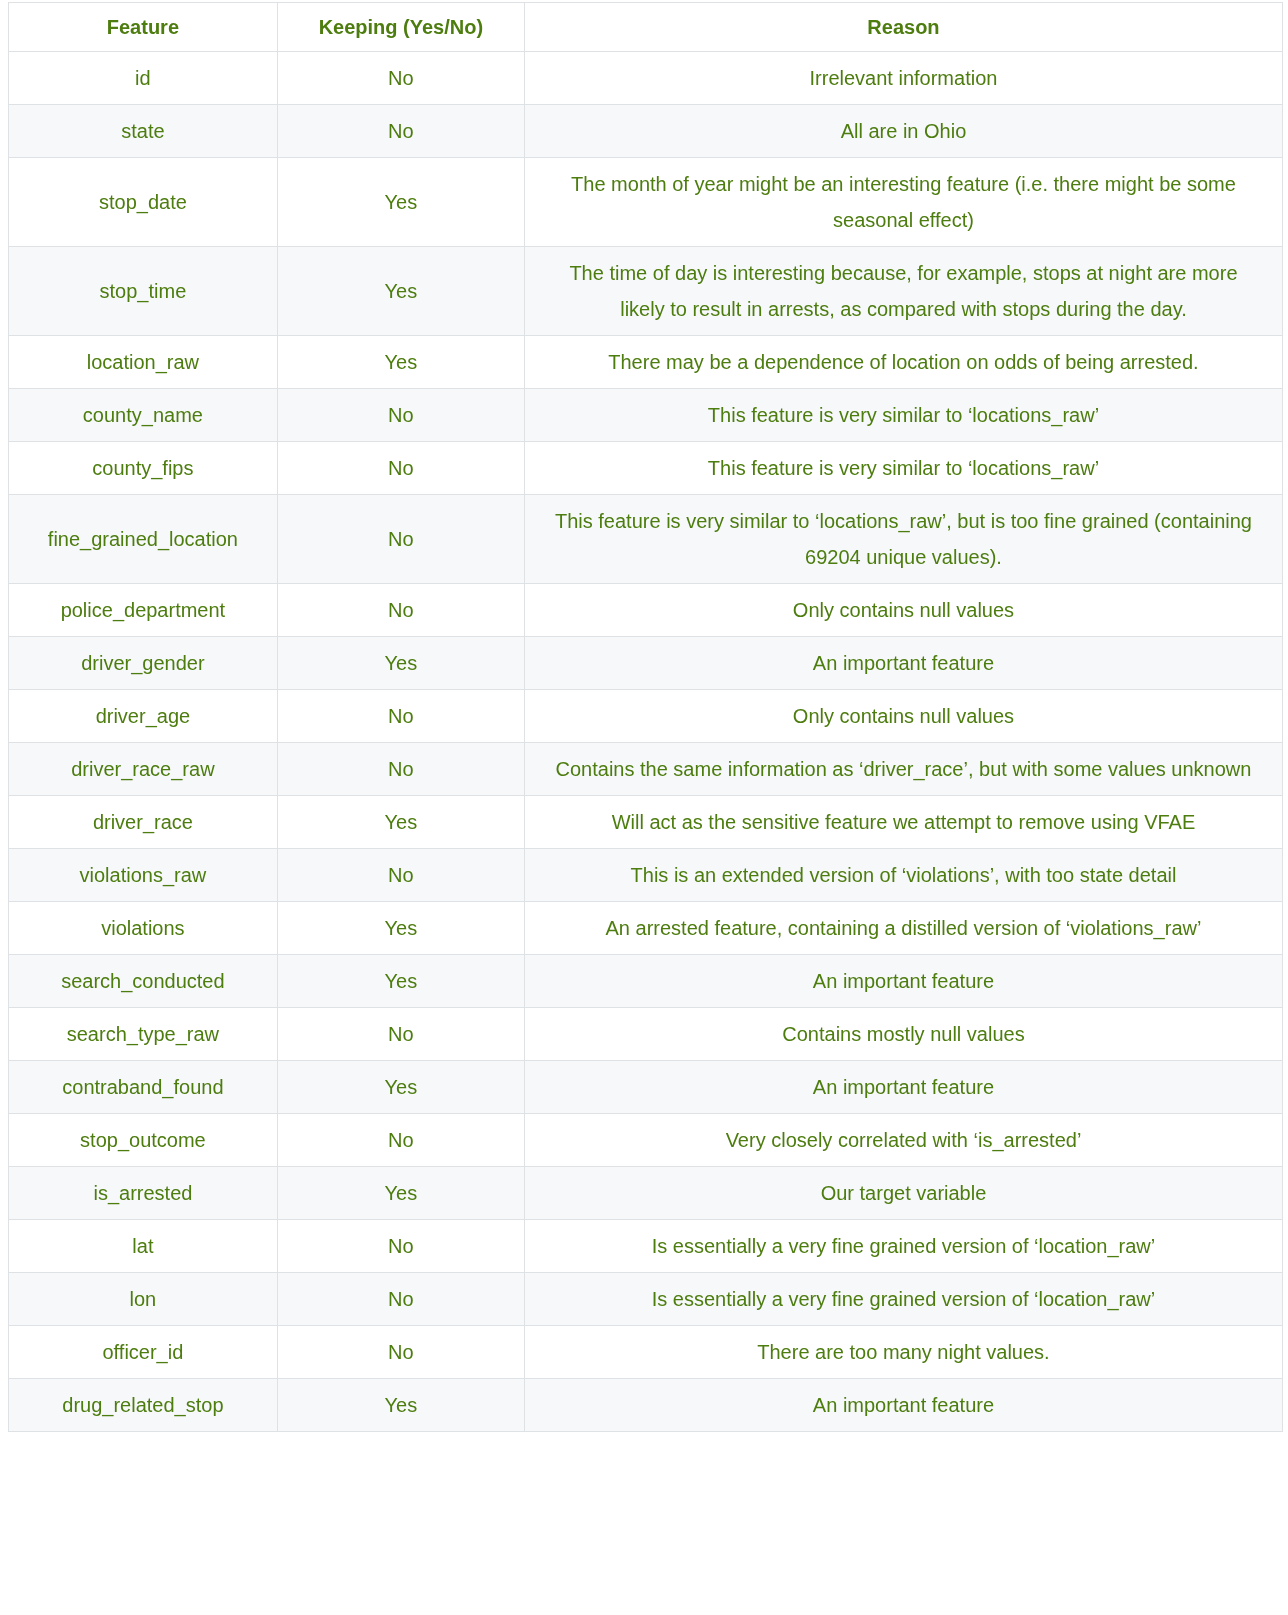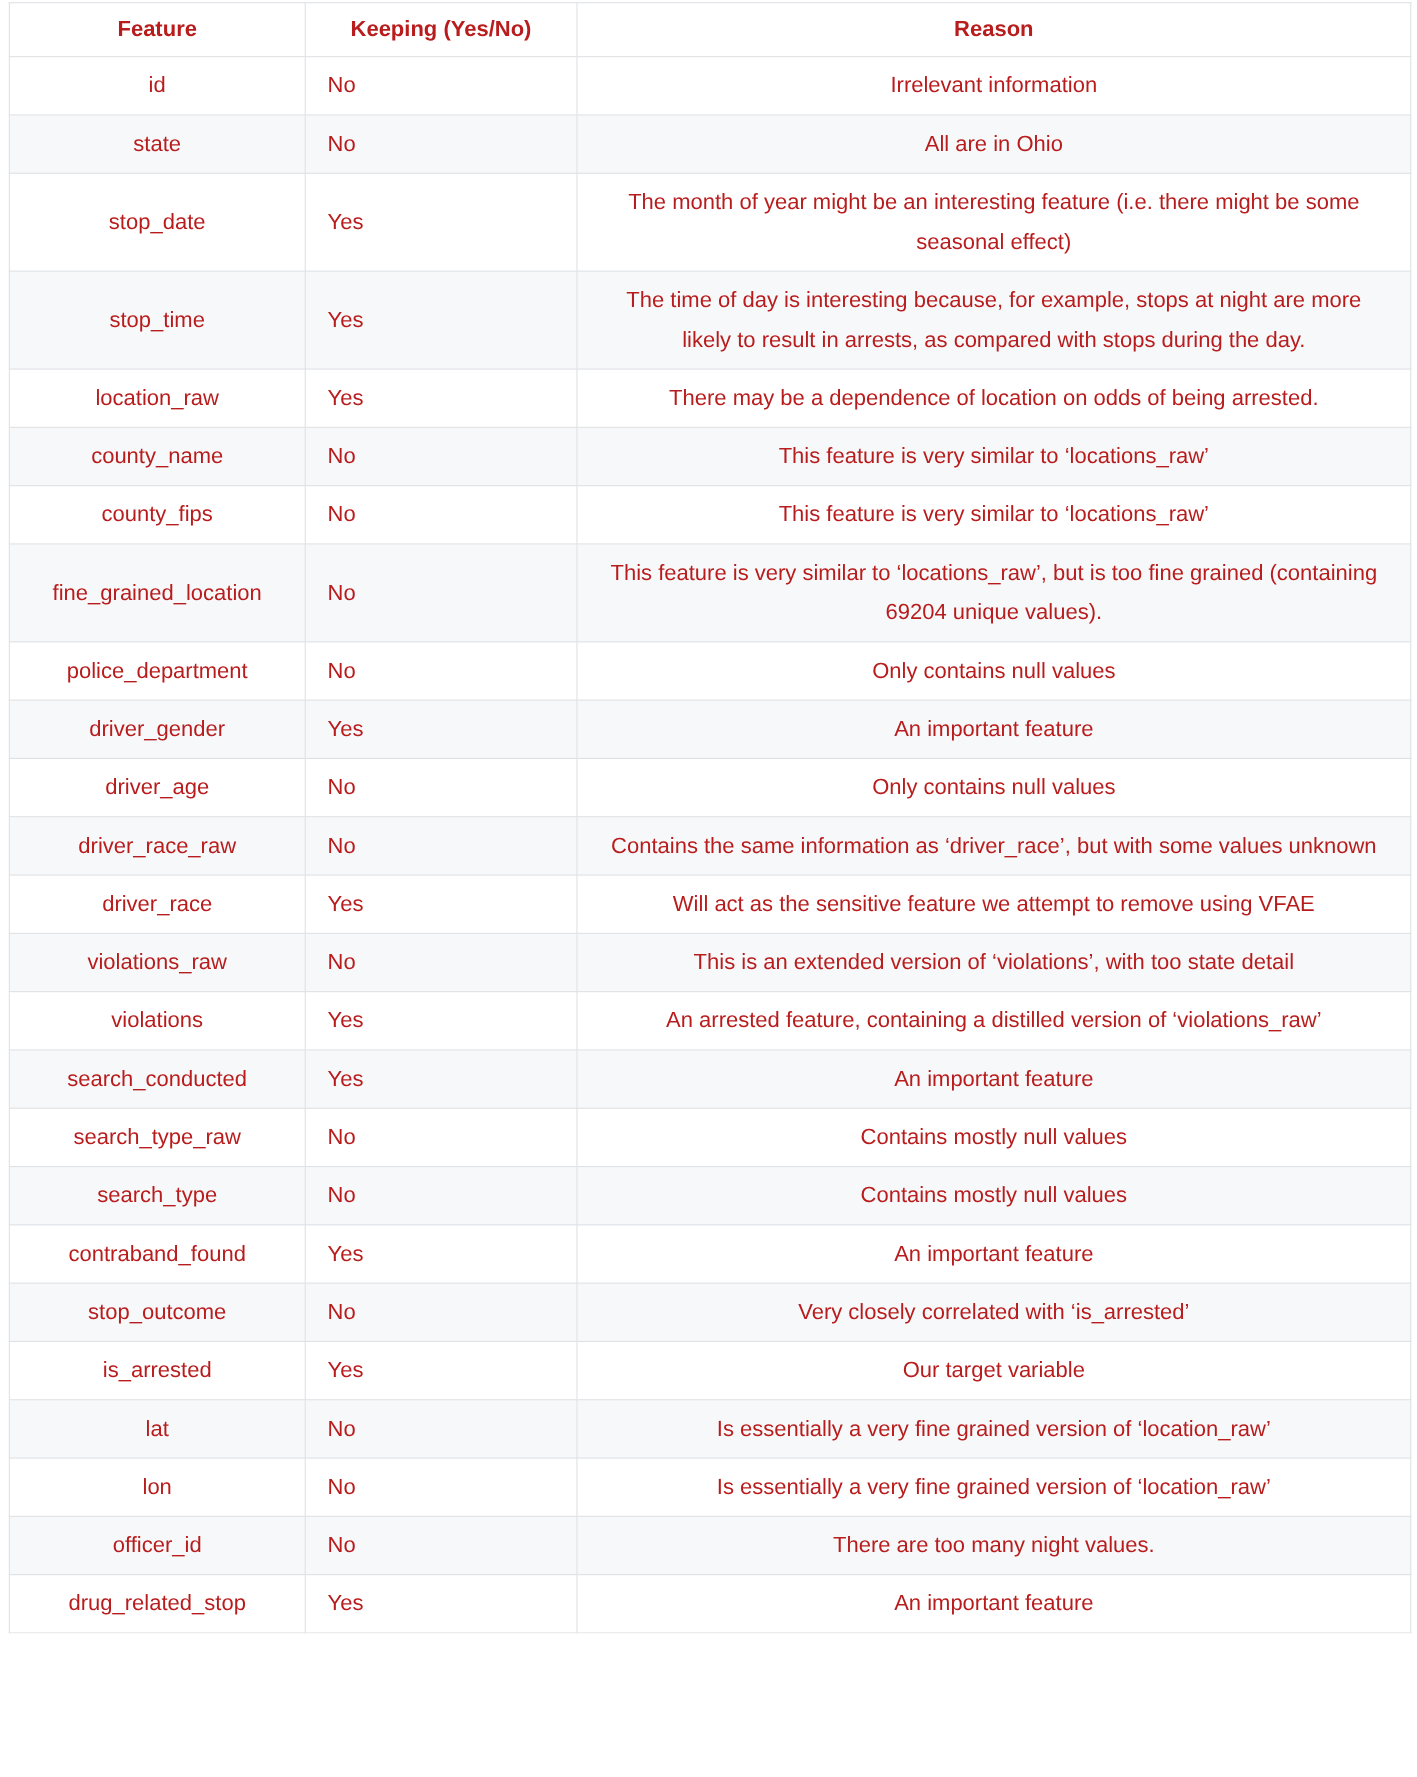--- a/index.html
+++ b/index.html
@@ -12,35 +12,36 @@
     box-sizing: border-box;
     width: 1288px;
   }
   table.feature-table {
     width: 100%;
     border-collapse: collapse;
     table-layout: fixed;
     font-family: "Liberation Sans", sans-serif;
     font-size: 20px;
     line-height: 36px;
-    color: #b91c1c;
+    color: #4d7c0f;
   }
   .feature-table th,
   .feature-table td {
     border: 1px solid #dfe2e5;
     padding: 8px 20px;
     vertical-align: middle;
     overflow-wrap: break-word;
   }
   .feature-table th {
     font-weight: 700;
     text-align: center;
     padding: 6px 20px;
   }
   .feature-table td.keeping-col {
+    text-align: center;
   }
   .feature-table td.feature-col,
   .feature-table td.reason-col {
     text-align: center;
   }
   .feature-table tbody tr:nth-child(even) {
     background: #f6f8fa;
   }
   .feature-table tbody tr:nth-child(odd) {
     background: #ffffff;
@@ -143,25 +144,20 @@
           <td class="feature-col">search_conducted</td>
           <td class="keeping-col">Yes</td>
           <td class="reason-col">An important feature</td>
         </tr>
         <tr>
           <td class="feature-col">search_type_raw</td>
           <td class="keeping-col">No</td>
           <td class="reason-col">Contains mostly null values</td>
         </tr>
         <tr>
-          <td class="feature-col">search_type</td>
-          <td class="keeping-col">No</td>
-          <td class="reason-col">Contains mostly null values</td>
-        </tr>
-        <tr>
           <td class="feature-col">contraband_found</td>
           <td class="keeping-col">Yes</td>
           <td class="reason-col">An important feature</td>
         </tr>
         <tr>
           <td class="feature-col">stop_outcome</td>
           <td class="keeping-col">No</td>
           <td class="reason-col">Very closely correlated with ‘is_arrested’</td>
         </tr>
         <tr>

